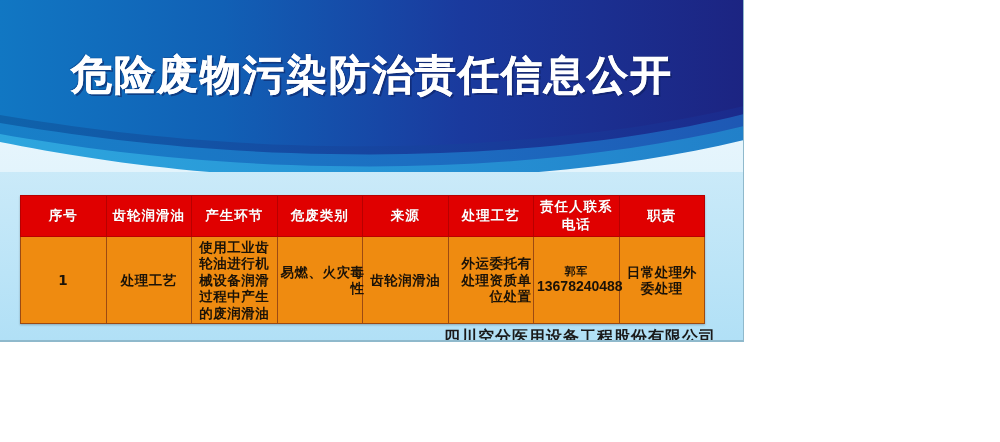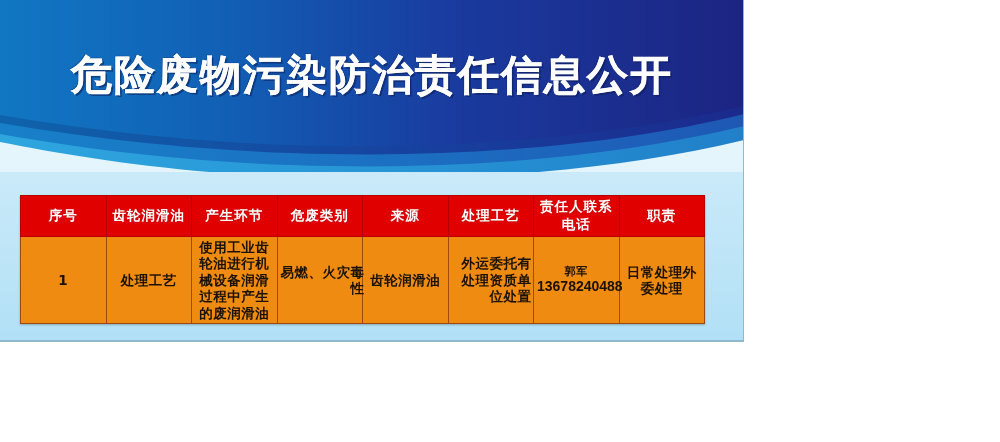--- a/index.html
+++ b/index.html
@@ -215,14 +215,15 @@
           <span class="contact-name">郭军</span>
           <span class="contact-phone">13678240488</span>
         </td>
         <td class="c-duty">
           <span class="wrap">日常处理外委处理</span>
         </td>
       </tr>
     </tbody>
   </table>
 
+  <div id="company-name">四川空分医用设备工程股份有限公司</div>
 
 </div>
 
 </body></html>

